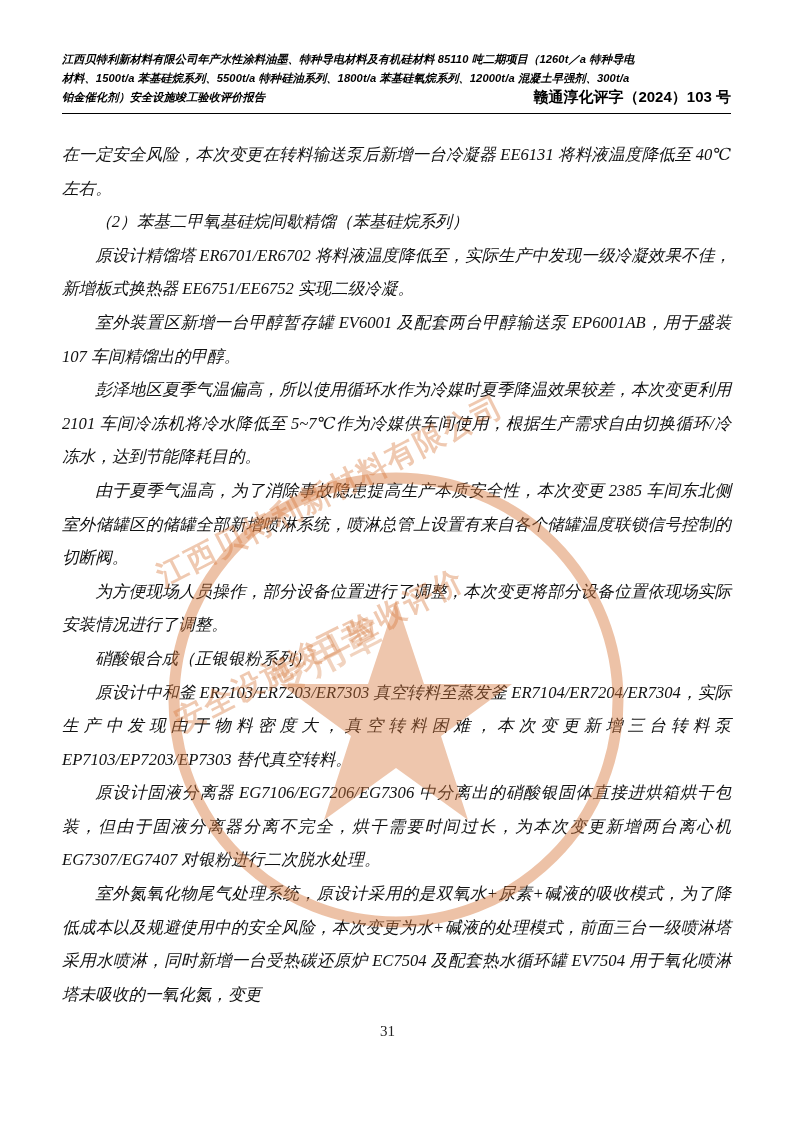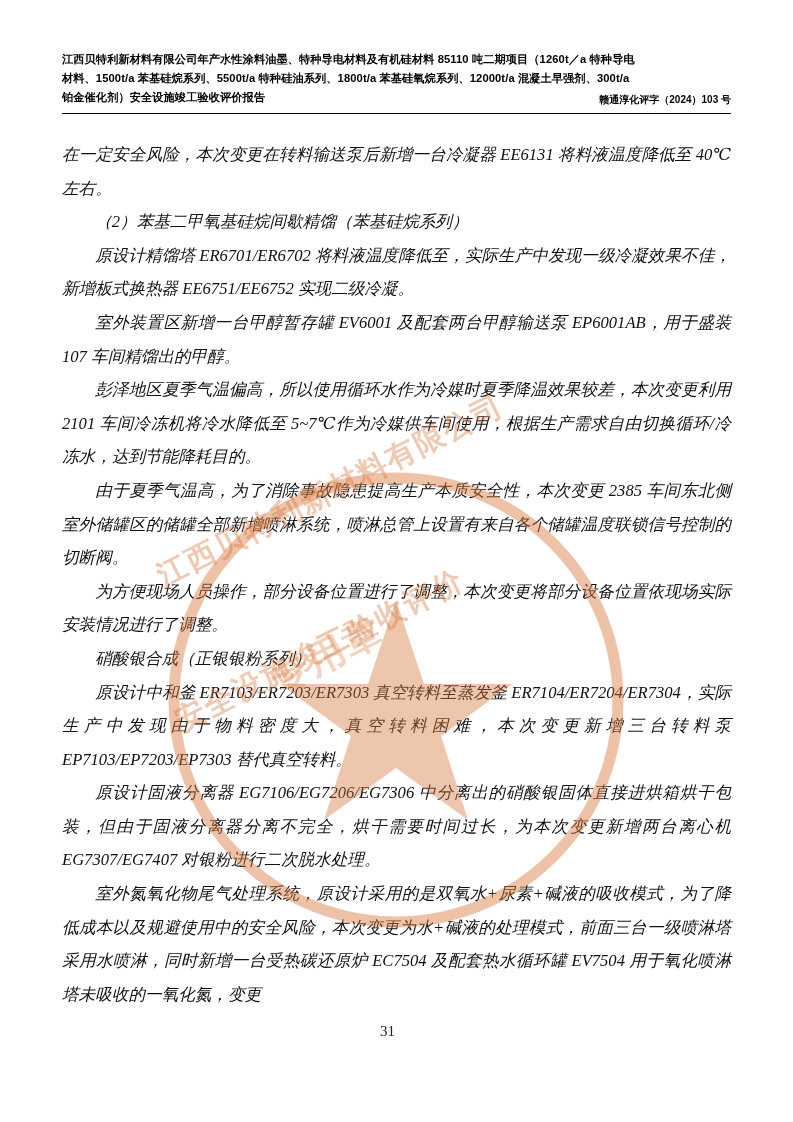--- a/index.html
+++ b/index.html
@@ -30,34 +30,35 @@
     padding-bottom: 6px;
     border-bottom: 1.6px solid #000;
   }
   .header-line {
     font-family: "Liberation Sans", "DejaVu Sans", sans-serif;
     font-weight: bold;
     font-size: 11.2px;
     line-height: 19px;
     letter-spacing: 0.1px;
     color: #000;
+    font-style: italic;
   }
   .header-row {
     display: flex;
     align-items: flex-end;
     justify-content: flex-end;
     gap: 10px;
   }
   .header-row .left {
     flex: 1 1 auto;
   }
   .header-code {
     font-family: "Liberation Sans", "DejaVu Sans", sans-serif;
     font-weight: bold;
-    font-size: 10px;
+    font-size: 15px;
     white-space: nowrap;
     color: #000;
     padding-bottom: 0px;
     padding-left: 44px;
   }
 
   
   .body-text {
     margin-top: 24px;
     font-size: 16.6px;

